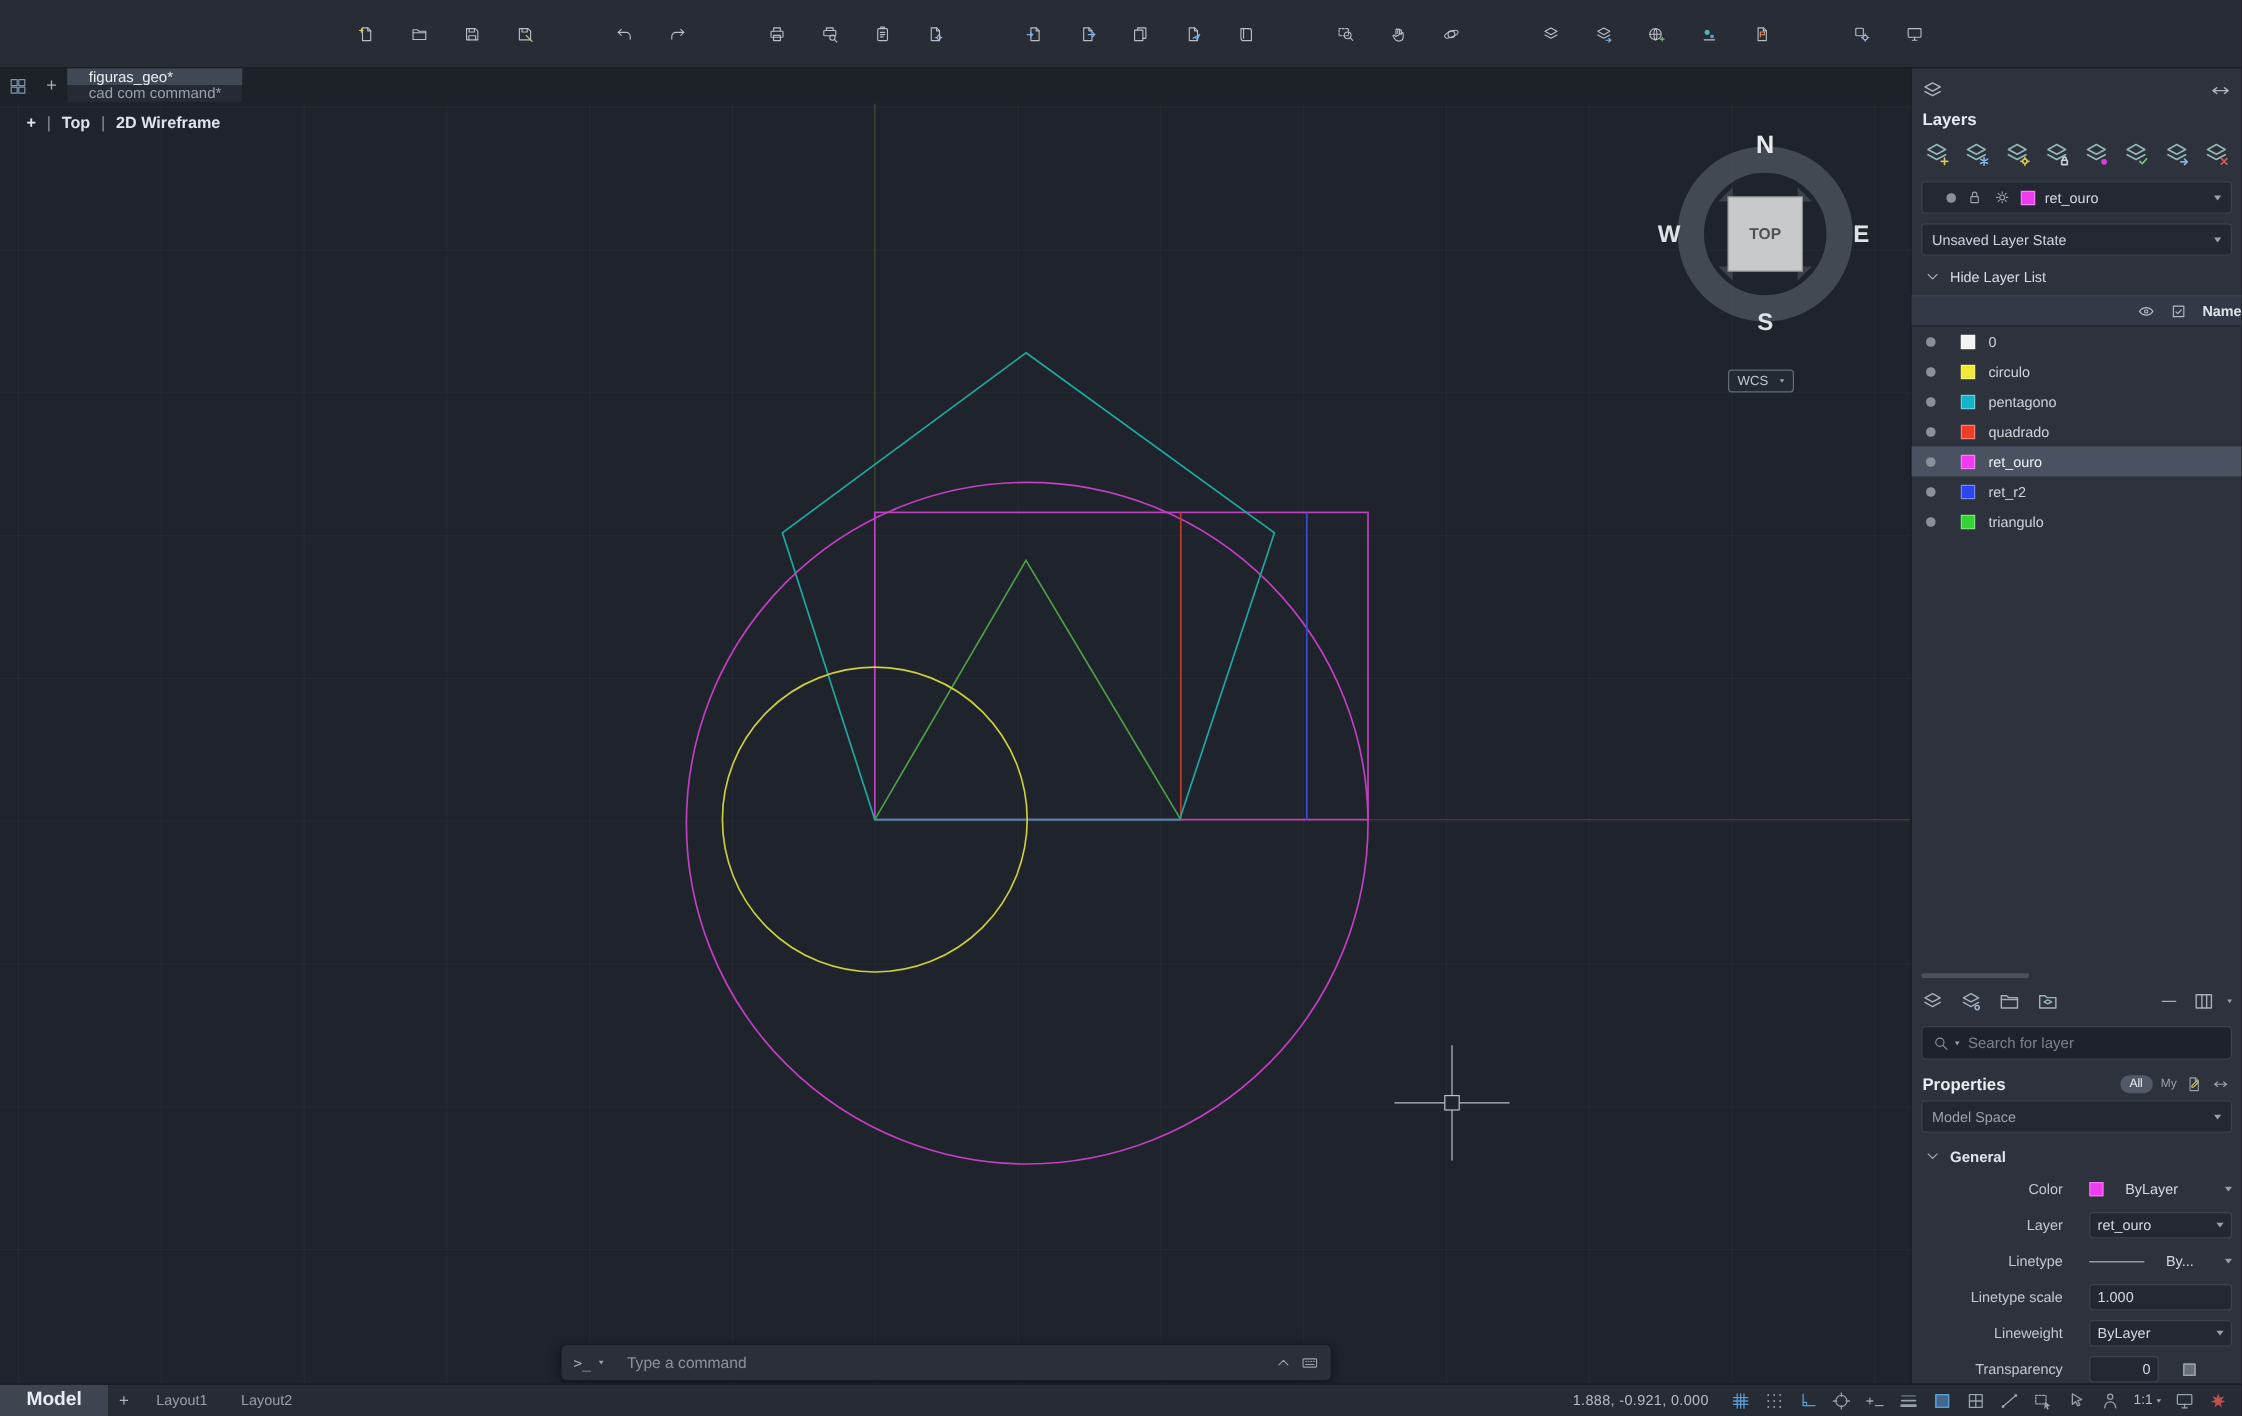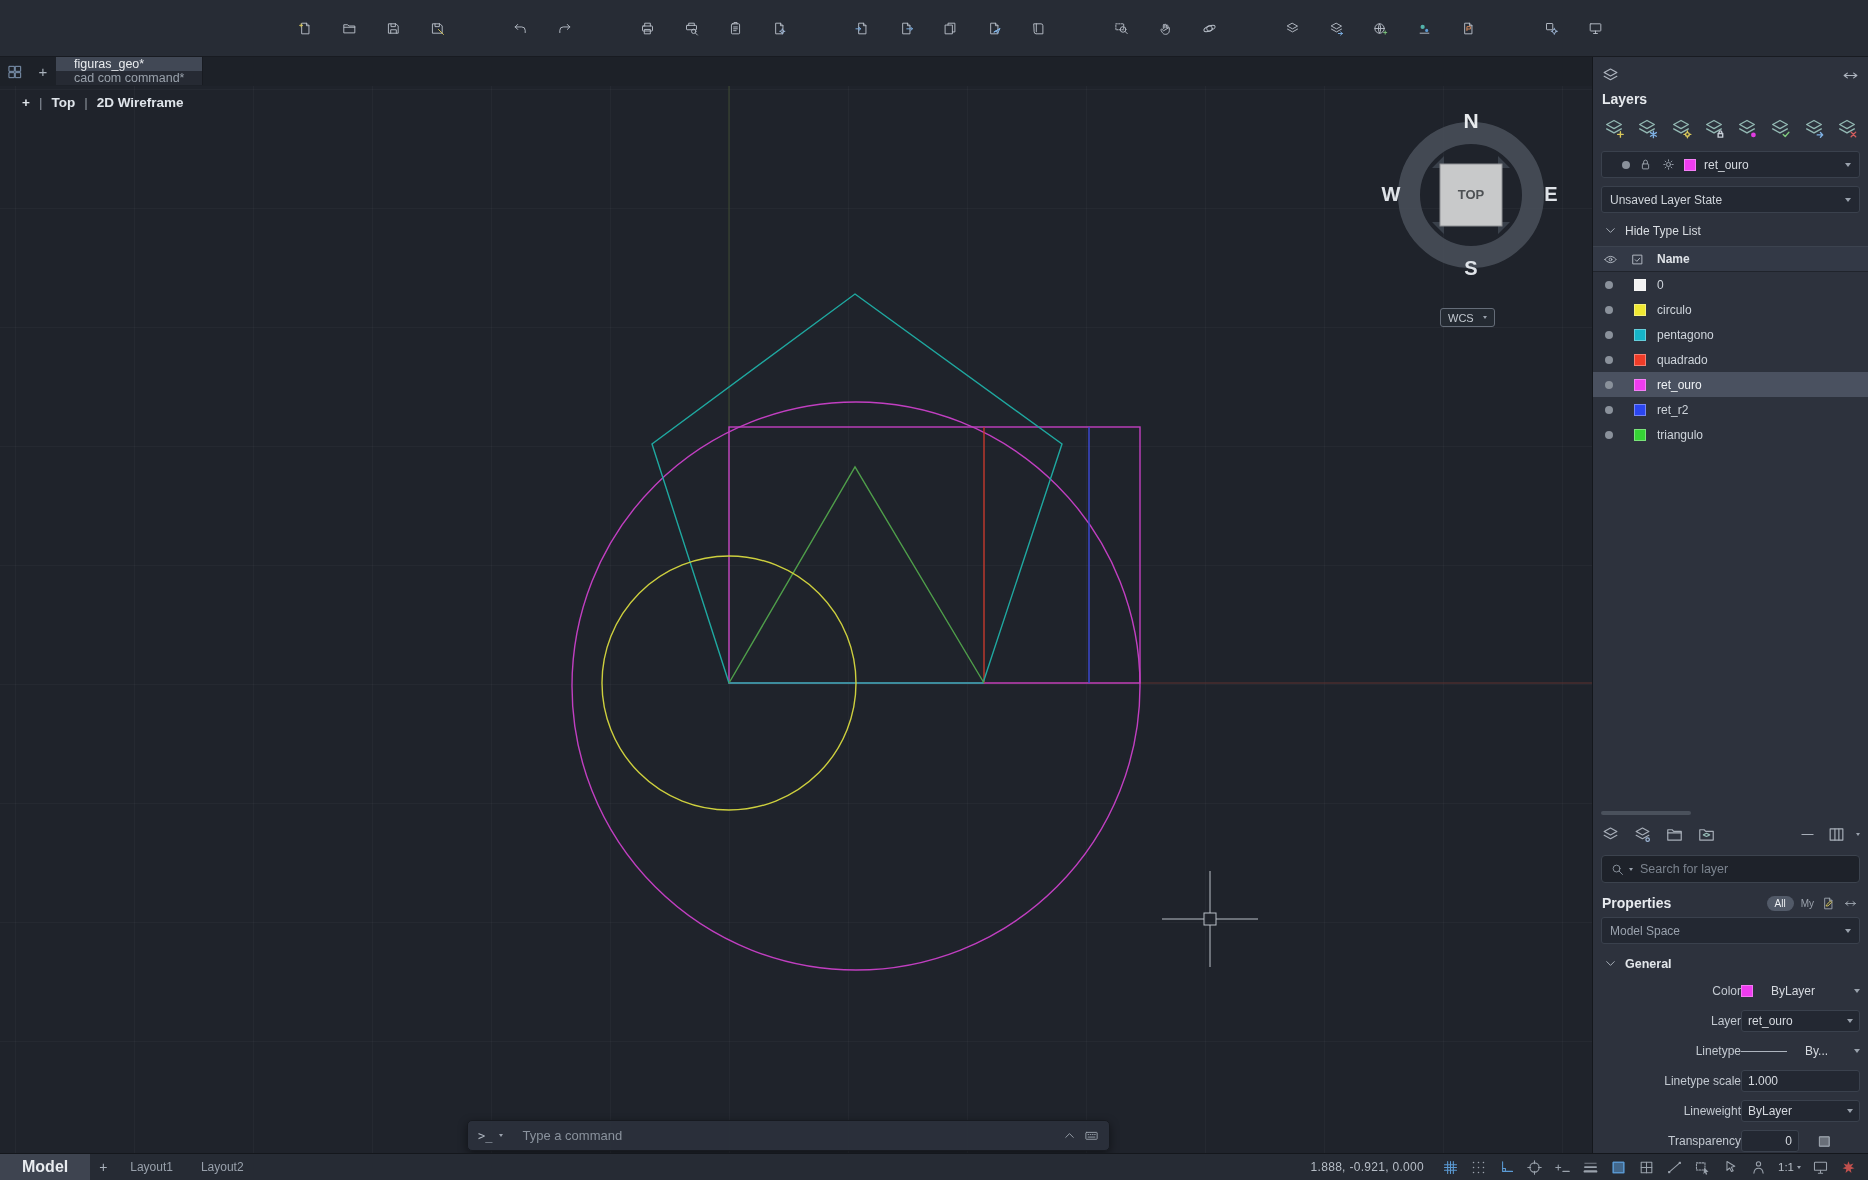--- a/index.html
+++ b/index.html
@@ -56,21 +56,21 @@
   .pn-title{margin:4px 0 0 9px;font-size:14px;font-weight:bold;color:#e7eaee;}
   .pn-tools{display:flex;justify-content:space-between;margin:8px 8px 0;color:#93b8b3;}
   .pn-tools .lt-btn{width:26px;height:26px;display:flex;align-items:center;justify-content:center;cursor:pointer;border-radius:3px;}
   .pn-tools .icn{width:22px;height:22px;}
   .cur-layer{height:25px;margin:10px 8px 0;background:#232832;border:1px solid #3a414d;border-radius:3px;display:flex;align-items:center;gap:8px;padding:0 8px;font-size:12px;color:#d6dbe1;cursor:pointer;}
   .cur-layer .mini{color:#9aa2ac;}
   .combo{height:25px;margin:8px 8px 0;background:#232832;border:1px solid #3a414d;border-radius:3px;display:flex;align-items:center;justify-content:space-between;padding:0 8px;font-size:12px;color:#cfd4da;cursor:pointer;}
   .combo .dim{color:#9aa2ad;}
   .hide-list{margin:10px 0 0 10px;display:flex;align-items:center;gap:7px;font-size:12px;color:#d9dde2;cursor:pointer;}
   .hide-list .mini{color:#aeb5bf;}
-  .list-header{margin-top:8px;height:24px;background:#333946;border-top:1px solid #3c434f;border-bottom:1px solid #20242c;display:flex;align-items:center;font-size:12px;font-weight:bold;color:#dfe3e8;padding-left:10px;gap:12px;}
+  .list-header{margin-top:8px;height:24px;background:#333946;border-top:1px solid #3c434f;border-bottom:1px solid #20242c;display:flex;align-items:center;font-size:12px;font-weight:bold;color:#dfe3e8;padding-left:10px;gap:12px;justify-content:flex-end;}
   .list-header .mini{color:#b6bdc6;cursor:pointer;}
   .layer-row{height:25px;display:flex;align-items:center;font-size:12px;color:#ced4db;cursor:pointer;}
   .layer-row.selected{background:#4a5160;color:#eef1f4;}
   .lr-dot{width:8px;height:8px;border-radius:50%;background:#8a919b;margin-left:12px;flex:0 0 auto;}
   .lr-swatch{width:10px;height:10px;border:1px solid rgba(255,255,255,.35);flex:0 0 auto;}
   .layer-row .lr-swatch{margin-left:21px;}
   .lr-name{margin-left:11px;}
   .pn-spacer{flex:1;}
   .hscroll{height:4px;margin:0 8px 6px;cursor:pointer;}
   .hs-bar{width:90px;height:4px;background:#4a515c;border-radius:2px;}
@@ -82,21 +82,21 @@
   .search .mini{color:#8a929d;}
   .props-head{margin:4px 10px 0 9px;display:flex;align-items:center;gap:6px;}
   .props-title{font-size:14px;font-weight:bold;color:#e7eaee;}
   .seg{margin-left:auto;display:flex;align-items:center;gap:7px;color:#9aa1ab;}
   .seg-all{background:#525a68;color:#eef1f4;font-size:10px;padding:2px 8px;border-radius:8px;cursor:pointer;}
   .seg-my{font-size:10px;cursor:pointer;}
   .seg .mini{cursor:pointer;}
   .gen-head{margin:12px 0 0 10px;display:flex;gap:7px;align-items:center;font-weight:bold;font-size:12.5px;color:#e2e6ea;cursor:pointer;}
   .gen-head .mini{color:#aeb5bf;}
   .prop-grid{margin-top:8px;display:grid;grid-template-columns:148px 1fr;row-gap:6px;align-items:center;padding-right:8px;}
-  .pg-label{text-align:right;padding-right:0;font-size:12px;color:#c3c9d1;}
+  .pg-label{text-align:right;padding-right:22px;font-size:12px;color:#c3c9d1;}
   .pg-value{display:flex;align-items:center;gap:18px;font-size:12px;color:#d6dae0;height:24px;}
   .pg-combo{flex:1;background:#232832;border:1px solid #3a414d;border-radius:3px;height:22px;display:flex;align-items:center;justify-content:space-between;padding:0 6px;box-sizing:border-box;cursor:pointer;}
   .pg-input{background:#232832;border:1px solid #3a414d;border-radius:3px;height:22px;display:flex;align-items:center;padding:0 6px;flex:1;box-sizing:border-box;cursor:text;}
   .pg-swatch{width:10px;height:10px;border:1px solid rgba(255,255,255,.3);}
   .lt-sample{width:46px;height:0;border-top:1.5px solid #aeb5bf;}
   .pg-value .mini{color:#9aa2ac;}
 
   
   #statusbar{position:absolute;left:0;top:1153px;width:1868px;height:27px;background:#262b34;border-top:1px solid #14171c;display:flex;align-items:stretch;color:#9aa2ac;box-sizing:border-box;}
   .sb-model{padding:0 22px;display:flex;align-items:center;background:#3e4450;color:#e9ecf0;font-weight:bold;font-size:16px;cursor:pointer;}
@@ -610,21 +610,21 @@
     </div>
 
     <div class="hide-list">
       <span class="mini">
           <svg class="icn" viewBox="0 0 24 24">
             <g fill="none" stroke="currentColor" stroke-width="1.5" stroke-linecap="round" stroke-linejoin="round">
               <path d="M6 9l6 6 6-6"></path>
             </g>
           </svg>
         </span>
-      <span>Hide Type List</span>
+      <span>Hide Layer List</span>
     </div>
 
     <div class="list-header">
       <span class="mini">
           <svg class="icn" viewBox="0 0 24 24">
             <g fill="none" stroke="currentColor" stroke-width="1.5" stroke-linecap="round" stroke-linejoin="round">
               <path d="M3 12s3.5-5 9-5 9 5 9 5-3.5 5-9 5-9-5-9-5z"></path>
               <circle cx="12" cy="12" r="2.2"></circle>
             </g>
           </svg>

